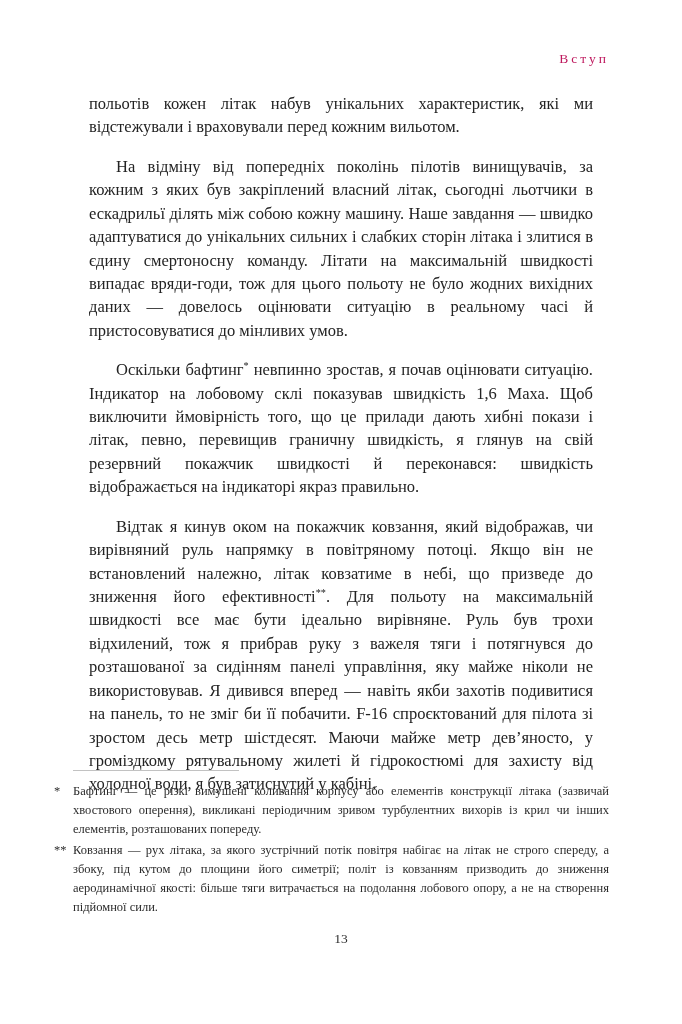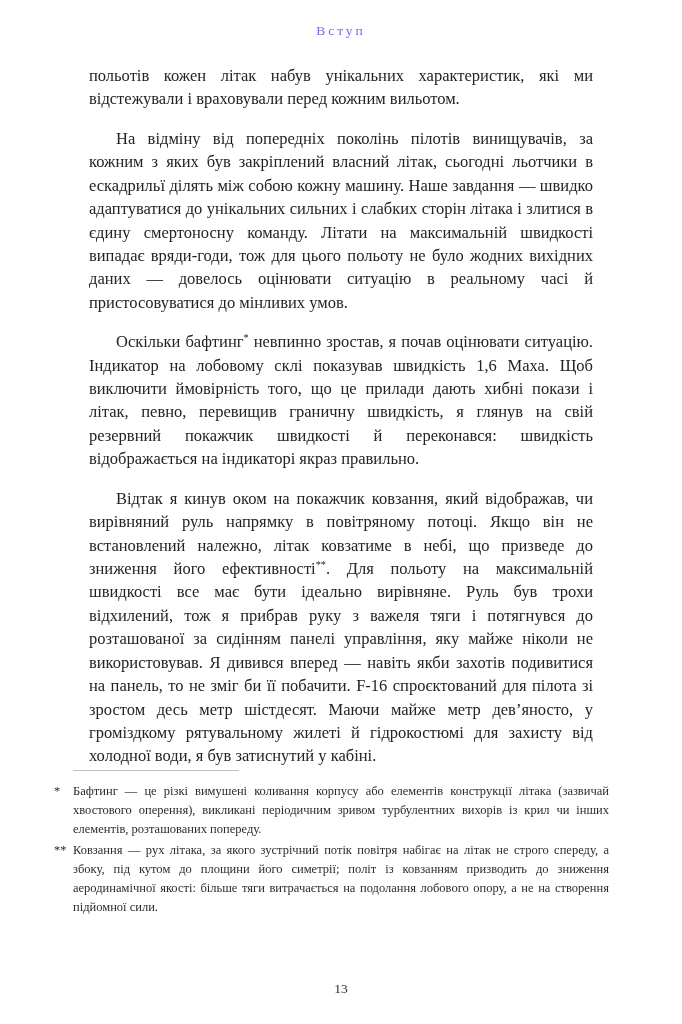--- a/index.html
+++ b/index.html
@@ -16,25 +16,25 @@
   }
   .page {
     position: relative;
     box-sizing: border-box;
     width: 682px;
     height: 1024px;
     padding: 0 73px;
     background: #ffffff;
   }
   .chapter-header {
-    padding-top: 23px;
-    text-align: center;
+    padding-top: 51px;
+    text-align: right;
     font-size: 13.5px;
     letter-spacing: 3px;
-    color: #8b5cf6;
+    color: #be185d;
   }
   .body-text {
     margin-top: 25px;
     font-size: 16.5px;
     line-height: 1.42;
     text-align: justify;
     hyphens: auto;
     -webkit-hyphens: auto;
   }
   .body-text p {
@@ -75,21 +75,21 @@
     left: -19px;
     top: 0;
     width: 18px;
     text-align: left;
     white-space: nowrap;
   }
   .page-number {
     position: absolute;
     left: 0;
     right: 0;
-    top: 981px;
+    top: 931px;
     text-align: center;
     font-size: 13.5px;
     color: #2c2c2c;
   }
 </style>
 </head>
 <body>
 
 <div class="page">
 

